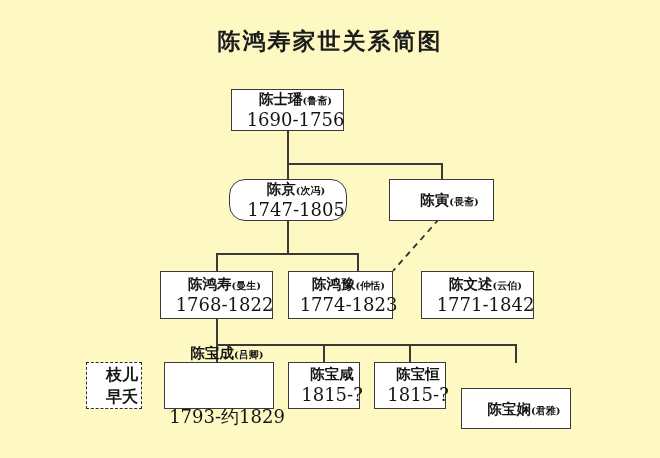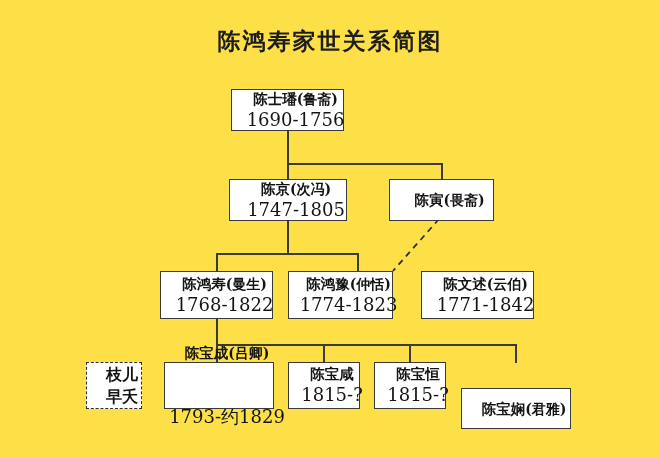--- a/index.html
+++ b/index.html
@@ -4,21 +4,21 @@
 <style>
   html, body {
     margin: 0;
     padding: 0;
     background: #ffffff;
   }
   #page {
     position: relative;
     width: 660px;
     height: 458px;
-    background: #fde047;
+    background: #fef9c3;
     overflow: hidden;
     font-family: "DejaVu Sans", "Liberation Sans", sans-serif;
   }
   #title {
     position: absolute;
     left: 0;
     top: 26px;
     width: 660px;
     text-align: center;
     font-family: "DejaVu Serif", "Liberation Serif", serif;
@@ -46,21 +46,21 @@
   .nm {
     font-family: "DejaVu Serif", "Liberation Serif", serif;
     font-size: 14.5px;
     font-weight: 700;
     white-space: nowrap;
     display: flex;
     align-items: baseline;
     justify-content: center;
   }
   .courtesy {
-    font-size: 14px;
+    font-size: 10px;
     font-weight: 700;
     margin-left: 0px;
   }
   .yr {
     font-family: "DejaVu Serif", "Liberation Serif", serif;
     font-size: 18px;
     font-weight: 400;
     white-space: nowrap;
     margin-top: 2px;
     letter-spacing: 0px;
@@ -113,21 +113,21 @@
   <div class="ln v" style="left:515px; top:344px; height:19px;"></div>
 
   <div class="node" style="left:231px; top:89px; width:113px; height:42px;">
     <div class="nm">
       <span>陈士璠</span>
         <span class="courtesy">(鲁斋)</span>
     </div>
     <div class="yr">1690-1756</div>
   </div>
 
-  <div class="node" style="left:229px; top:179px; width:118px; height:42px;">
+  <div class="node" style="left:229px; top:179px; width:118px; height:42px;border-radius:16px;">
     <div class="nm">
       <span>陈京</span>
         <span class="courtesy">(次冯)</span>
     </div>
     <div class="yr">1747-1805</div>
   </div>
 
   <div class="node" style="left:389px; top:179px; width:105px; height:42px;">
     <div class="nm">
       <span>陈寅</span>

